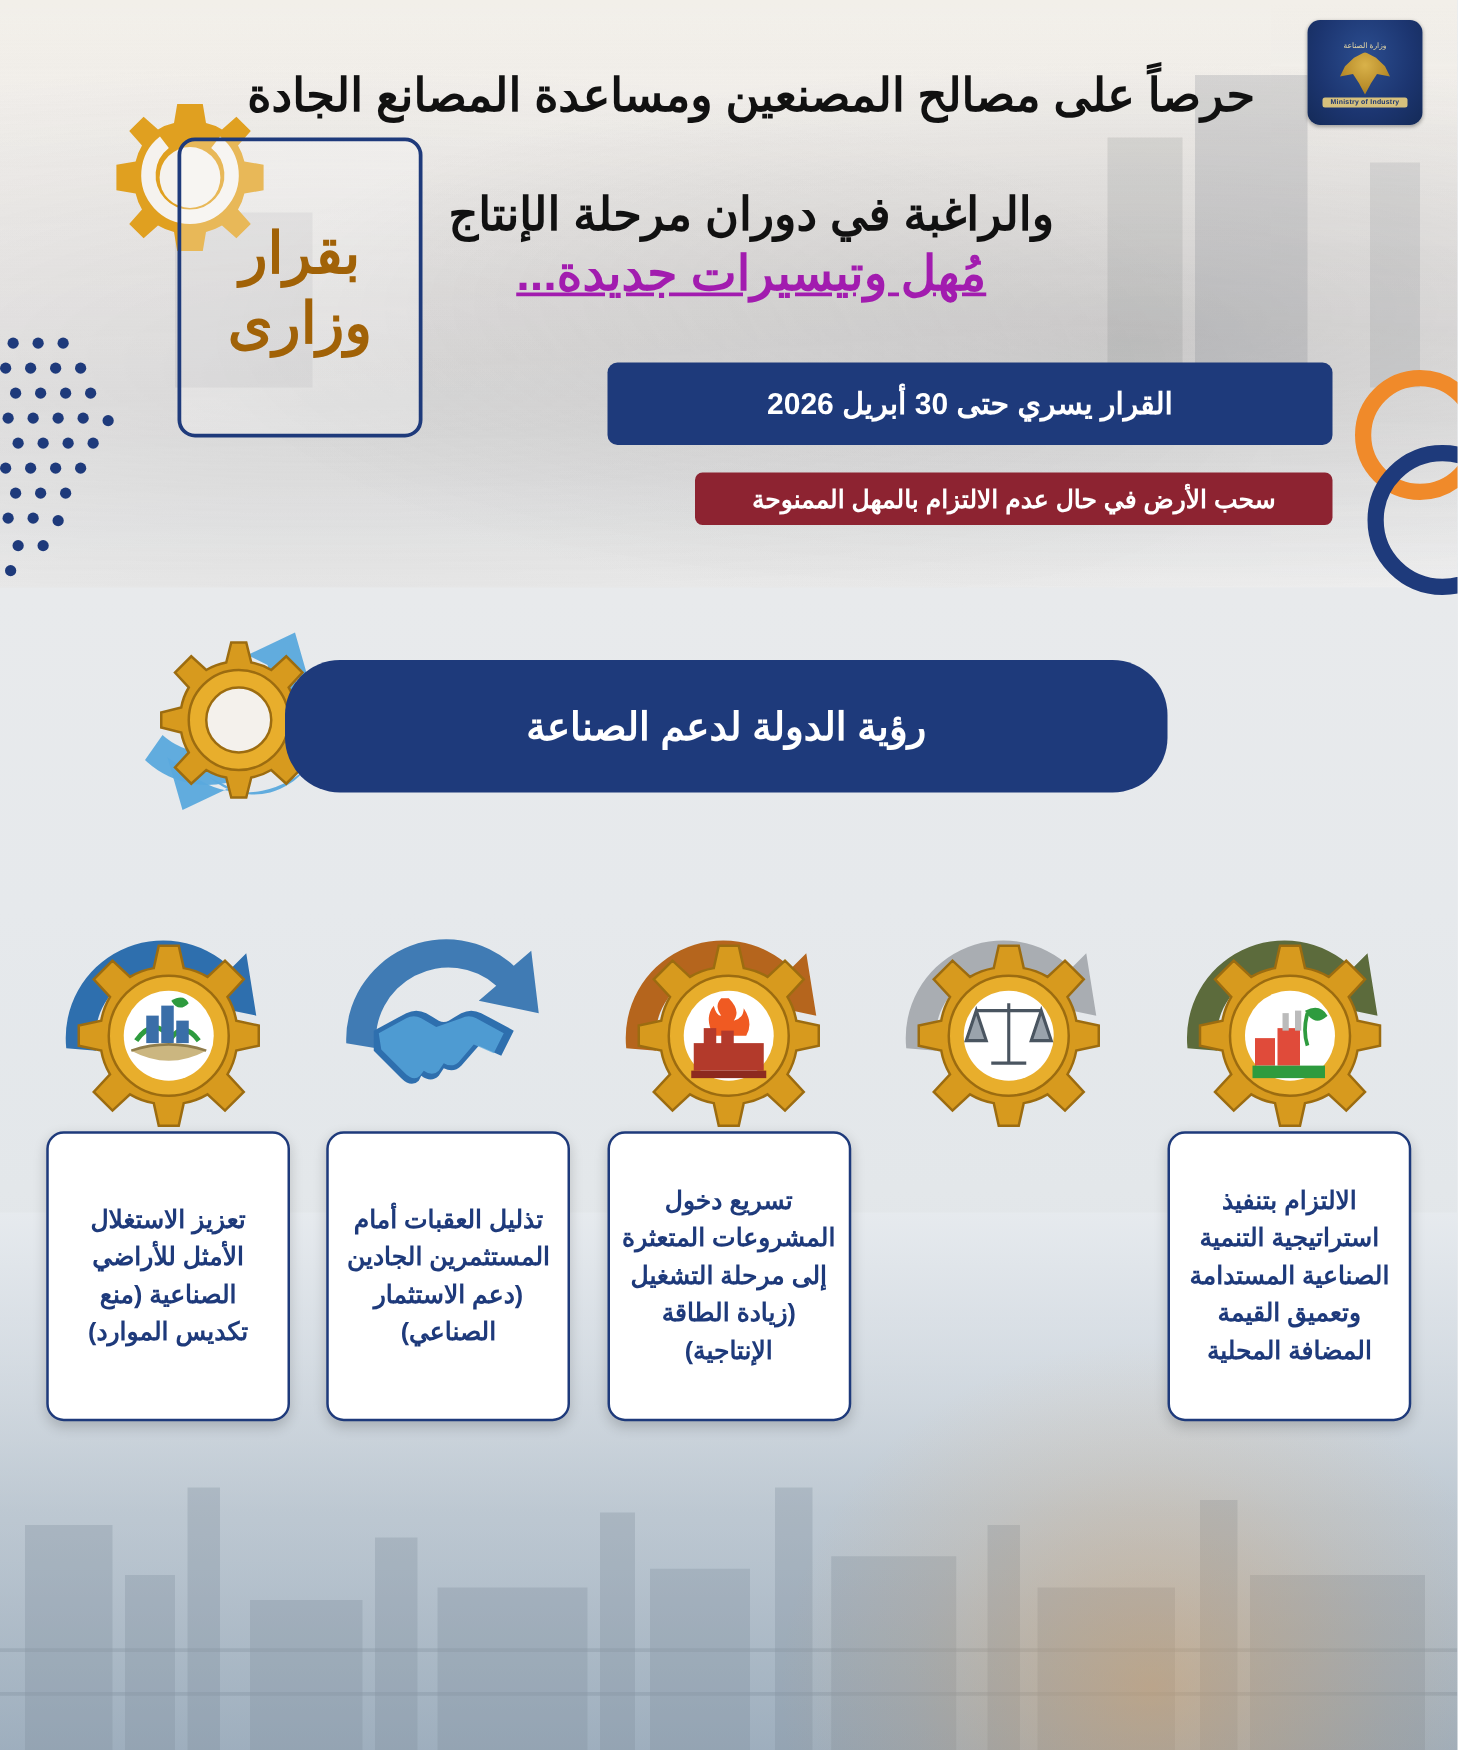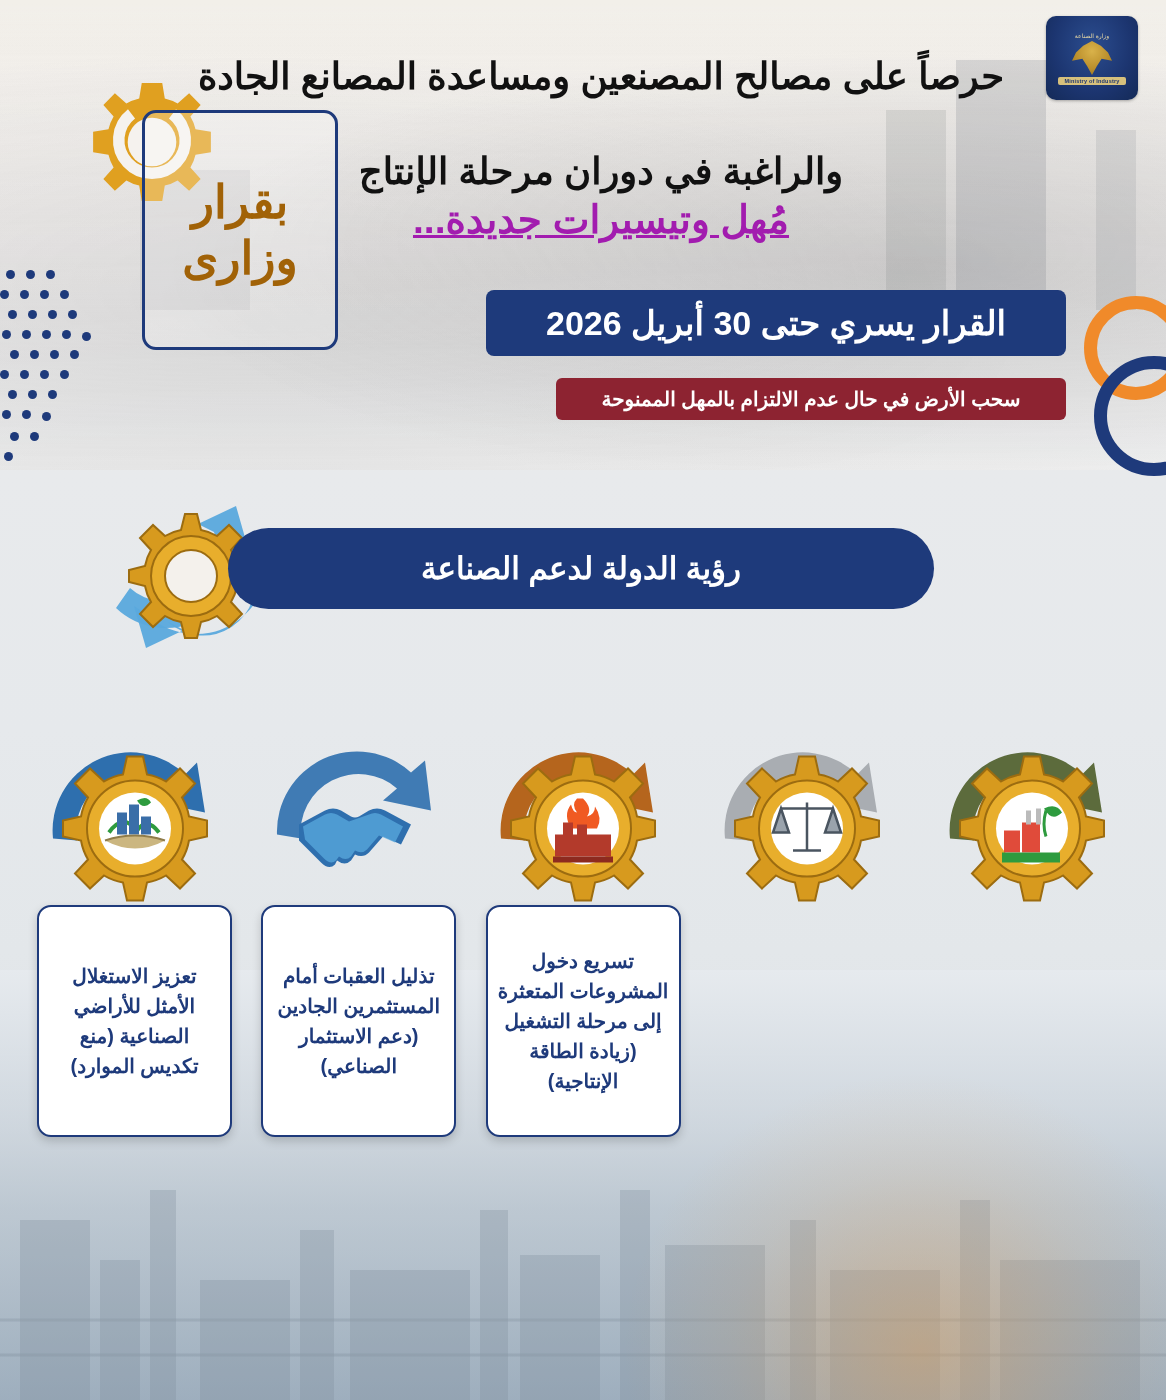--- a/index.html
+++ b/index.html
@@ -136,39 +136,39 @@
 
   
   .blue-bar {
     position: absolute; right: 100px; top: 290px;
     width: 580px; height: 66px;
     background: #1e3a7b;
     border-radius: 8px;
     display: flex; align-items: center; justify-content: center;
   }
   .blue-bar span {
-    color: #fff; font-size: 34px; font-weight: bold; direction: rtl;
+    color: #fff; font-size: 24px; font-weight: bold; direction: rtl;
   }
 
   
   .maroon-bar {
     position: absolute; right: 100px; top: 378px;
     width: 510px; height: 42px;
     background: #8d2331;
     border-radius: 6px;
     display: flex; align-items: center; justify-content: center;
   }
   .maroon-bar span {
     color: #fff; font-size: 20px; font-weight: bold; direction: rtl;
   }
 
   
   .vision-bar {
     position: absolute; right: 232px; top: 528px;
-    width: 706px; height: 81px;
+    width: 706px; height: 106px;
     background: #1e3a7b;
     border-radius: 44px;
     display: flex; align-items: center; justify-content: center;
   }
   .vision-bar span {
     color: #fff; font-size: 31px; font-weight: bold; direction: rtl;
   }
   .vision-gear-wrap {
     position: absolute; right: 870px; top: 488px;
     width: 210px; height: 175px;
@@ -350,20 +350,23 @@
             <rect x="-10" y="-6" width="18" height="30" fill="#e04b3a"></rect>
             <rect x="-6" y="-18" width="5" height="14" fill="#bbb"></rect>
             <rect x="4" y="-20" width="5" height="16" fill="#bbb"></rect>
             <path d="M12 -20 q12 -6 18 4 q-10 10 -18 -4 Z" fill="#2e9b3e"></path>
             <path d="M14 -18 q-4 14 0 26" stroke="#2e9b3e" stroke-width="3" fill="none"></path>
             <rect x="-30" y="24" width="58" height="10" fill="#2e9b3e"></rect>
           </g>
         </g>
       </svg>
     </div>
+    <div class="pillar-card">
+      <span>الالتزام بتنفيذ استراتيجية التنمية الصناعية المستدامة وتعميق القيمة المضافة المحلية</span>
+    </div>
   </div>
 
   <div class="pillar">
     <div class="pillar-icon">
       <svg class="gear-svg" width="200" height="185" viewBox="0 0 200 185">
         <path d="M18 110 A78 78 0 0 1 150 46 L162 34 L170 84 L122 74 L136 62 A56 56 0 0 0 42 112 Z" fill="#a9adb2"></path>
         <g transform="translate(100,100)">
           <path d="M-8 -72 L8 -72 L12 -54 A56 56 0 0 1 31 -47 L45 -60 L60 -45 L47 -31 A56 56 0 0 1 54 -12 L72 -8 L72 8 L54 12 A56 56 0 0 1 47 31 L60 45 L45 60 L31 47 A56 56 0 0 1 12 54 L8 72 L-8 72 L-12 54 A56 56 0 0 1 -31 47 L-45 60 L-60 45 L-47 31 A56 56 0 0 1 -54 12 L-72 8 L-72 -8 L-54 -12 A56 56 0 0 1 -47 -31 L-60 -45 L-45 -60 L-31 -47 A56 56 0 0 1 -12 -54 Z" fill="#d79a1e" stroke="#9c6c10" stroke-width="2"></path>
           <circle r="48" fill="#e8ae2c" stroke="#9c6c10" stroke-width="2"></circle>
           <circle r="36" fill="#ffffff"></circle>

